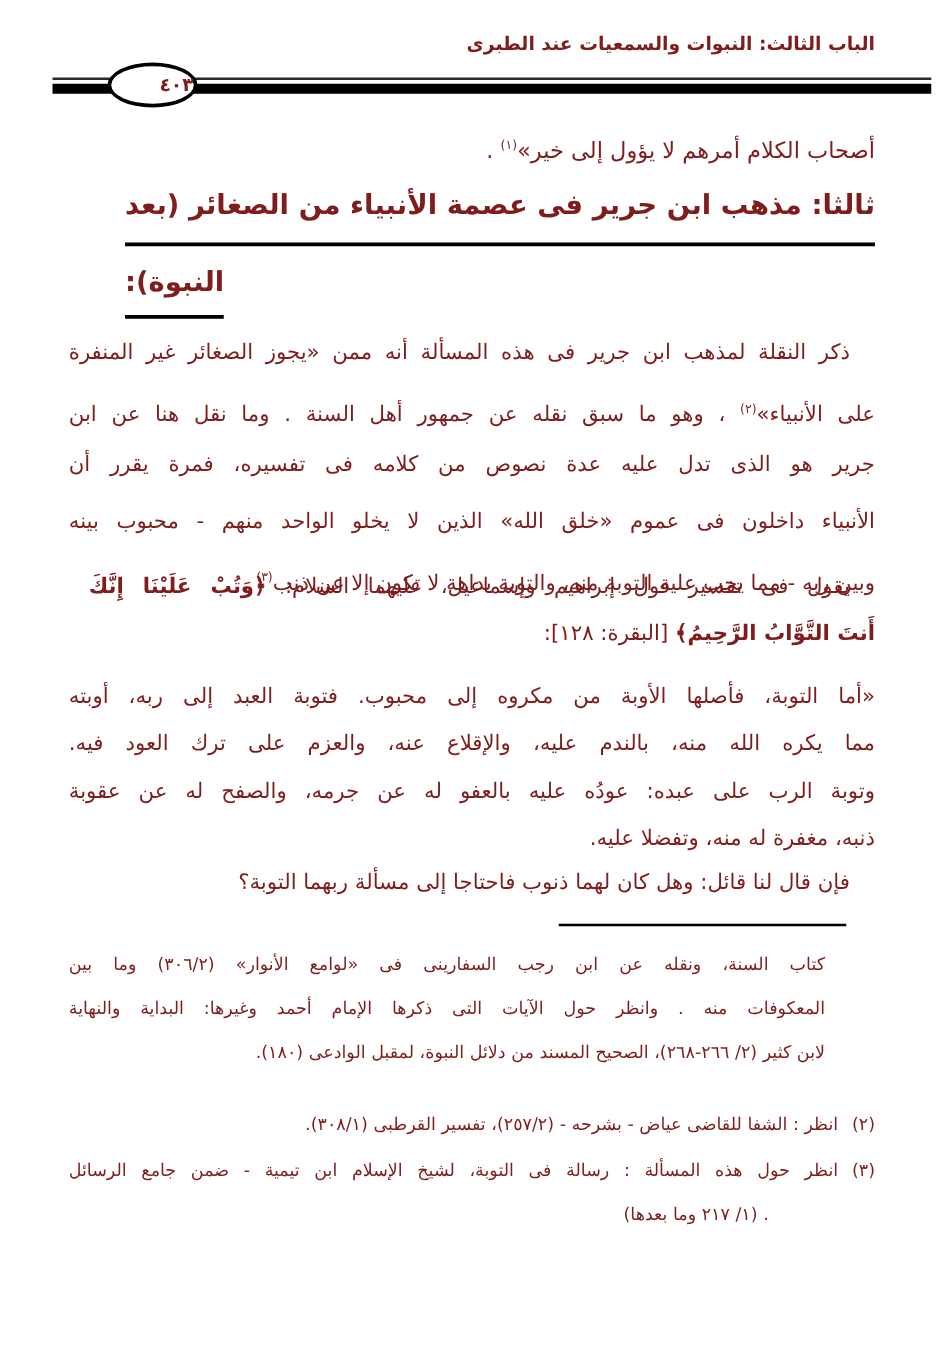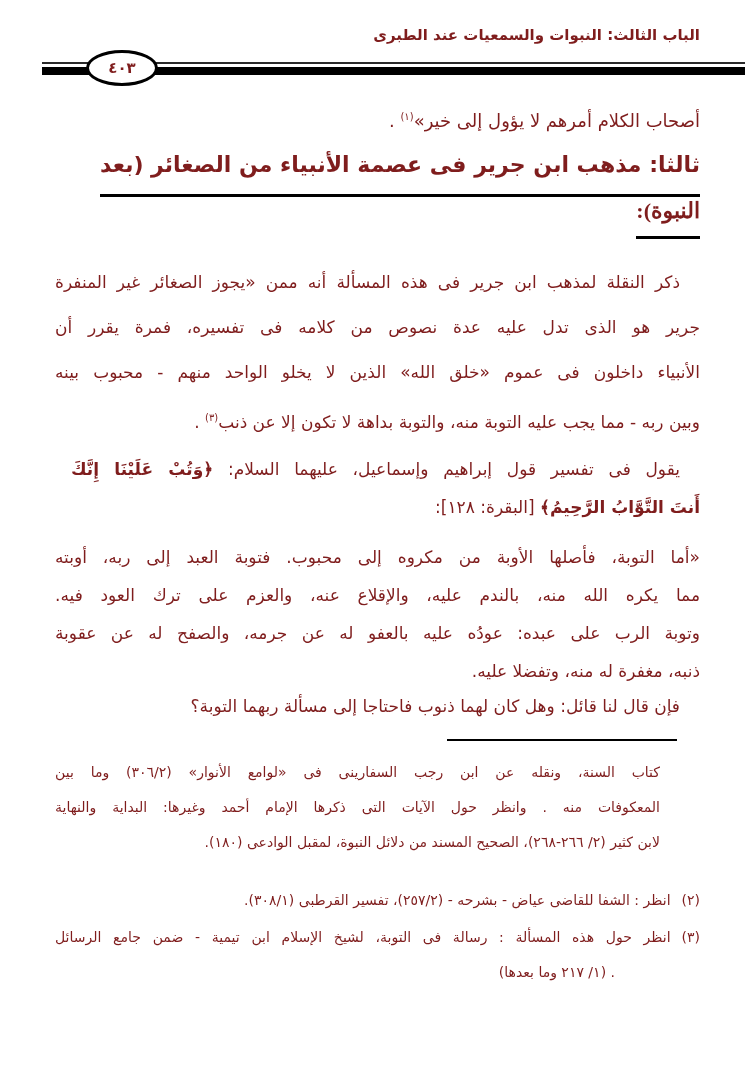--- a/index.html
+++ b/index.html
@@ -16,21 +16,21 @@
   
   .hdr{
     position:absolute;top:26px;right:49px;
     font-size:15px;font-weight:bold;letter-spacing:0;
   }
   .rule-thin{position:absolute;top:62px;left:42px;right:4px;height:2px;background:#2a2a2a;}
   .rule-thick{position:absolute;top:67px;left:42px;right:4px;height:8px;background:#000;}
   .pgoval{
     position:absolute;top:50px;left:86px;width:72px;height:36px;
     background:#fff;border:3px solid #000;border-radius:50%;
-    display:flex;align-items:center;justify-content:center;
+    display:flex;align-items:center;
     font-weight:bold;font-size:15px;z-index:2;letter-spacing:4px;
     box-sizing:border-box;
   }
   
   .blk{position:absolute;right:49px;left:55px;}
   .tl{overflow:hidden;text-align:right;white-space:nowrap;}
   .tl.just{text-align:justify;text-align-last:justify;white-space:normal;}
   .ind{padding-right:20px;}
   .cont{padding-right:40px;}
   .deep{padding-right:85px;}
@@ -39,21 +39,21 @@
   .fnmark{margin-left:11px;}
 
   #opening{top:96px;font-size:18px;}
   #opening .tl{height:42px;line-height:42px;}
 
   #heading{position:absolute;top:150px;right:49px;left:100px;font-size:22px;font-weight:bold;}
   #heading .hl1{
     line-height:30px;text-align:justify;text-align-last:justify;
     border-bottom:3px solid #000;padding-bottom:14px;overflow:hidden;
   }
-  #heading .hl2w{margin-top:0;text-align:right;font-family:Liberation Serif, serif;}
+  #heading .hl2w{margin-top:16px;text-align:left;}
   #heading .hl2{display:inline-block;line-height:28px;border-bottom:3px solid #000;padding-bottom:11px;}
 
   #para-a{top:260px;font-size:17px;}
   #para-a .tl{height:45px;line-height:45px;}
   #para-b{top:450px;font-size:17px;}
   #para-b .tl{height:38px;line-height:38px;margin-left:16px;}
   #para-c{top:538px;font-size:17px;}
   #para-c .tl{height:38px;line-height:38px;}
   #para-d{top:686px;font-size:17px;}
   #para-d .tl{height:40px;line-height:40px;}
@@ -86,20 +86,21 @@
 
   <div id="heading">
     <div class="hl1">ثالثا: مذهب ابن جرير فى عصمة الأنبياء من الصغائر (بعد</div>
     <div class="hl2w">
       <span class="hl2">النبوة):</span>
     </div>
   </div>
 
   <div id="para-a" class="blk">
       <div class="tl just ind"><span>ذكر النقلة لمذهب ابن جرير فى هذه المسألة أنه ممن «يجوز الصغائر غير المنفرة</span></div>
+      <div class="tl just"><span>على الأنبياء»</span><span class="supm">(٢)</span><span> ، وهو ما سبق نقله عن جمهور أهل السنة . وما نقل هنا عن ابن</span></div>
       <div class="tl just"><span>جرير هو الذى تدل عليه عدة نصوص من كلامه فى تفسيره، فمرة يقرر أن</span></div>
       <div class="tl just"><span>الأنبياء داخلون فى عموم «خلق الله» الذين لا يخلو الواحد منهم - محبوب بينه</span></div>
       <div class="tl"><span>وبين ربه - مما يجب عليه التوبة منه، والتوبة بداهة لا تكون إلا عن ذنب</span><span class="supm">(٣)</span><span> .</span></div>
     </div>
 
   <div id="para-b" class="blk">
       <div class="tl just ind"><span>يقول فى تفسير قول إبراهيم وإسماعيل، عليهما السلام: </span><span class="quran">﴿وَتُبْ عَلَيْنَا إِنَّكَ</span></div>
       <div class="tl"><span class="quran">أَنتَ التَّوَّابُ الرَّحِيمُ﴾</span><span> [البقرة: ١٢٨]:</span></div>
     </div>
 

